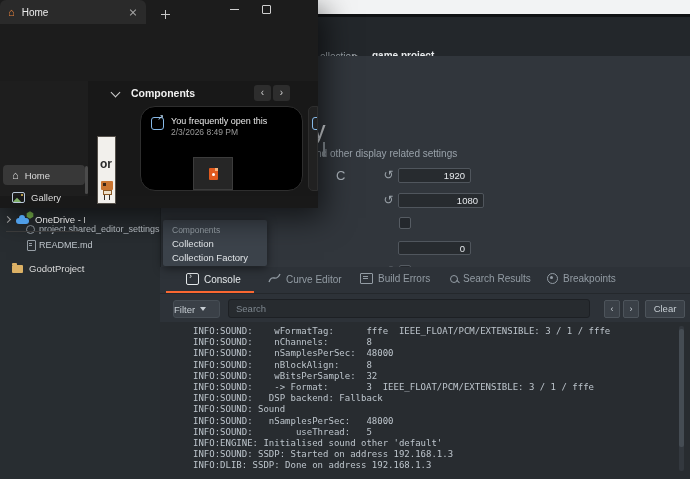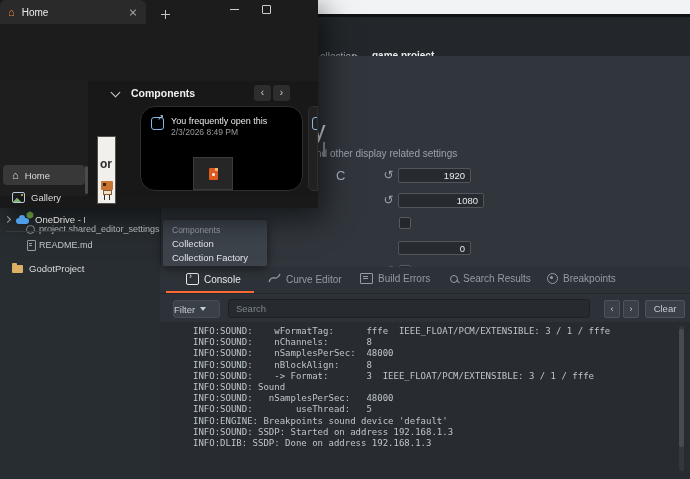--- a/index.html
+++ b/index.html
@@ -318,25 +318,27 @@
   <input class="abs console-search" placeholder="Search" style="">
   <div class="abs mini-btn nav-sm btn-prev">‹</div>
   <div class="abs mini-btn nav-sm btn-next">›</div>
   <div class="abs mini-btn btn-clear">Clear</div>
 
   <div class="abs log">
       <div class="log-line">INFO:SOUND:    wFormatTag:      fffe  IEEE_FLOAT/PCM/EXTENSIBLE: 3 / 1 / fffe</div>
       <div class="log-line">INFO:SOUND:    nChannels:       8</div>
       <div class="log-line">INFO:SOUND:    nSamplesPerSec:  48000</div>
       <div class="log-line">INFO:SOUND:    nBlockAlign:     8</div>
+      <div class="log-line">INFO:SOUND:    wBitsPerSample:  32</div>
       <div class="log-line">INFO:SOUND:    -&gt; Format:       3  IEEE_FLOAT/PCM/EXTENSIBLE: 3 / 1 / fffe</div>
+      <div class="log-line">INFO:SOUND:   DSP backend: Fallback</div>
       <div class="log-line">INFO:SOUND: Sound</div>
       <div class="log-line">INFO:SOUND:   nSamplesPerSec:   48000</div>
       <div class="log-line">INFO:SOUND:        useThread:   5</div>
-      <div class="log-line">INFO:ENGINE: Breakpoints sound device 'default'</div>
+      <div class="log-line">INFO:ENGINE: Initialised sound other 'default'</div>
       <div class="log-line">INFO:SOUND: SSDP: Started on address 192.168.1.3</div>
       <div class="log-line">INFO:DLIB: SSDP: Done on address 192.168.1.3</div>
     </div>
   <div class="abs log-scroll"></div>
   <div class="abs log-thumb"></div>
 </div>
 
 <div class="abs explorer z-ex">
   <div class="abs ex-titlebar">
     <div class="ex-tab">

